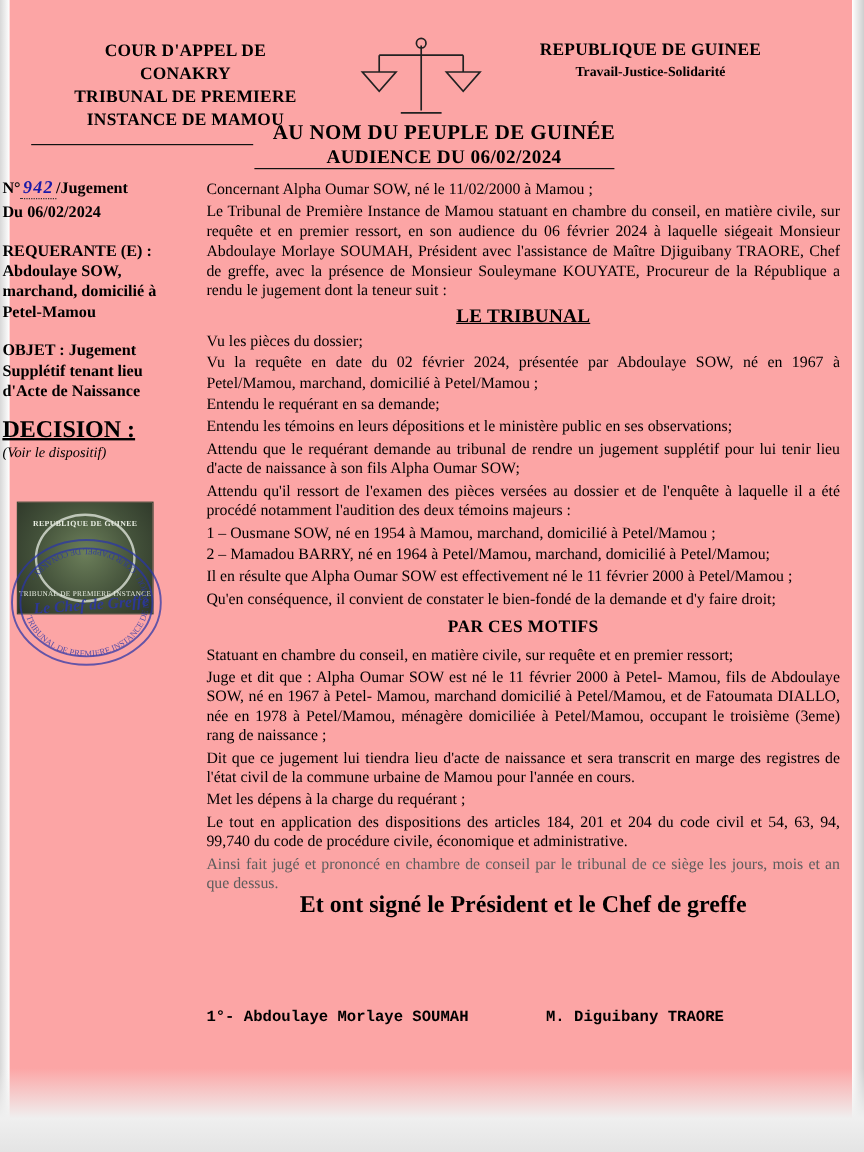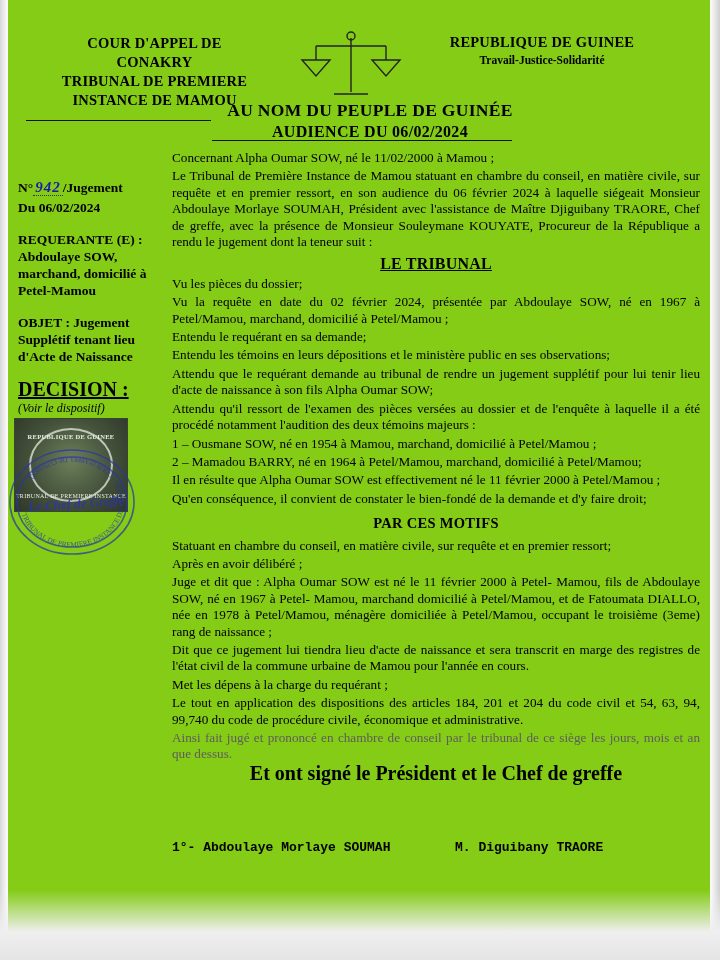--- a/index.html
+++ b/index.html
@@ -10,21 +10,21 @@
   body {
     width: 720px;
     height: 960px;
     font-family: "Liberation Serif", serif;
     overflow: hidden;
   }
   .page {
     position: relative;
     width: 720px;
     height: 960px;
-    background: #84cc16;
+    background: #fca5a5;
     overflow: hidden;
   }
   
   .paper-edge-left {
     position: absolute;
     left: 0; top: 0; bottom: 0;
     width: 8px;
     background: linear-gradient(to right, #d8d8d8, #ffffff);
   }
   .paper-edge-right {
@@ -116,26 +116,25 @@
     top: 140px;
     left: 212px;
     width: 300px;
     height: 1px;
     background: #111;
   }
 
   
   .left-col {
     position: absolute;
-    left: 18px;
+    left: 2px;
     top: 148px;
     width: 150px;
     font-size: 13.5px;
     line-height: 17px;
-    margin-top: 31px;
   }
   .numline {
     font-weight: bold;
     position: relative;
     height: 19px;
   }
   .num-hand {
     font-family: "Liberation Serif", serif;
     font-style: italic;
     color: #1a1aa8;
@@ -380,21 +379,20 @@
     <p>Attendu que le requérant demande au tribunal de rendre un jugement supplétif pour lui tenir lieu d'acte de naissance à son fils Alpha Oumar SOW;</p>
     <p>Attendu qu'il ressort de l'examen des pièces versées au dossier et de l'enquête à laquelle il a été procédé notamment l'audition des deux témoins majeurs :</p>
     <p>1 – Ousmane SOW, né en 1954 à Mamou, marchand, domicilié à Petel/Mamou ;</p>
     <p>2 – Mamadou BARRY, né en 1964 à Petel/Mamou, marchand, domicilié à Petel/Mamou;</p>
     <p>Il en résulte que Alpha Oumar SOW est effectivement né le 11 février 2000 à Petel/Mamou ;</p>
     <p>Qu'en conséquence, il convient de constater le bien-fondé de la demande et d'y faire droit;</p>
 
     <div class="motifs">PAR CES MOTIFS</div>
 
     <p>Statuant en chambre du conseil, en matière civile, sur requête et en premier ressort;</p>
-    <p>Après en avoir délibéré ;</p>
     <p>Juge et dit que : Alpha Oumar SOW est né le 11 février 2000 à Petel- Mamou, fils de Abdoulaye SOW, né en 1967 à Petel- Mamou, marchand domicilié à Petel/Mamou, et de Fatoumata DIALLO, née en 1978 à Petel/Mamou, ménagère domiciliée à Petel/Mamou, occupant le troisième (3eme) rang de naissance ;</p>
     <p>Dit que ce jugement lui tiendra lieu d'acte de naissance et sera transcrit en marge des registres de l'état civil de la commune urbaine de Mamou pour l'année en cours.</p>
     <p>Met les dépens à la charge du requérant ;</p>
     <p>Le tout en application des dispositions des articles 184, 201 et 204 du code civil et 54, 63, 94, 99,740 du code de procédure civile, économique et administrative.</p>
     <p class="faded">Ainsi fait jugé et prononcé en chambre de conseil par le tribunal de ce siège les jours, mois et an que dessus.</p>
 
     <div class="signline">Et ont signé le Président et le Chef de greffe</div>
   </div>
 
   <div class="sig-area">

